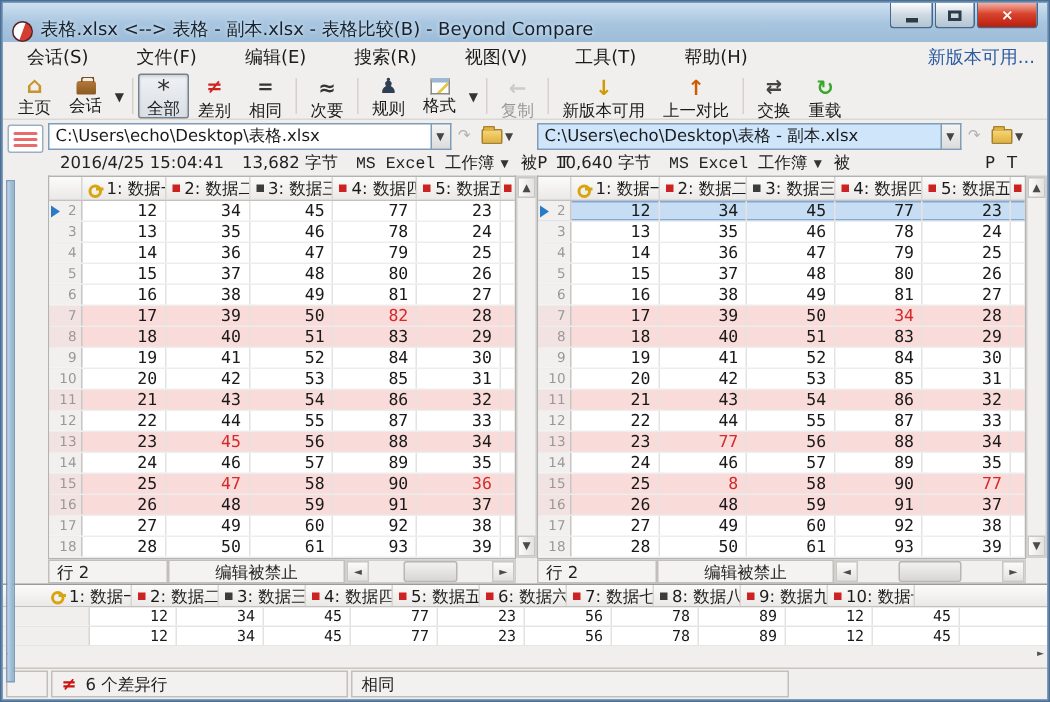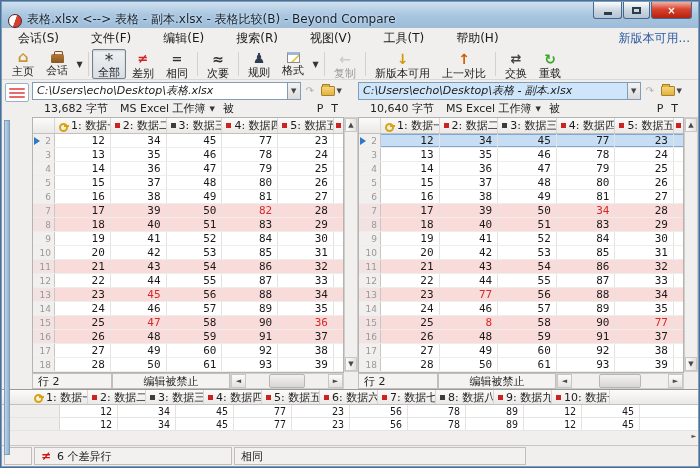--- a/index.html
+++ b/index.html
@@ -48,34 +48,34 @@
   
   .main { display:flex; flex:none; }
   .gutter { width:30px; flex:none; position:relative; }
   .thumb-btn { position:absolute; left:3px; top:3px; width:24px; height:19px; background:#fff; border:1px solid #9ab0c6; border-radius:2px; display:flex; flex-direction:column; justify-content:center; gap:2px; padding:0 3px; }
   .thumb-btn i { display:block; height:2px; background:#e86a6a; border-radius:1px; }
   .map-strip { position:absolute; left:2px; top:40px; width:6px; bottom:-66px; background:linear-gradient(90deg,#bdd3e7,#8fb2d0); border:1px solid #7f9db9; z-index:5; }
 
   .pane { display:flex; flex-direction:column; flex:none; }
   .pane.left { width:312px; } .pane.right { width:326px; }
 
-  .pathrow { height:20px; display:flex; align-items:center; flex:none; padding-top:1px;font-style:italic; }
+  .pathrow { height:20px; display:flex; align-items:center; flex:none; padding-top:1px; }
   .path-field { flex:1; height:18px; border:1px solid #7f9db9; background:#fff; font-size:11px; color:#1a1a1a; display:flex; align-items:center; padding:0 4px; white-space:nowrap; overflow:hidden; }
   .path-field.hl { background:#cfe5fa; }
   .path-drop { width:13px; height:18px; border:1px solid #7f9db9; border-left:none; background:linear-gradient(#f4f4f4,#dcdcdc); font-size:7px; display:flex; align-items:center; justify-content:center; color:#444; }
   .mini-btn { width:14px; height:16px; display:flex; align-items:center; justify-content:center; font-size:10px; color:#b0b0b0; margin-left:2px; }
   .folder-btn { display:flex; align-items:center; margin-left:2px; padding:1px 2px; }
   .g-folder { width:14px; height:10px; background:linear-gradient(#f6d577,#e0b23f); border:1px solid #a8812e; border-radius:1px; position:relative; }
   .g-folder::before { content:""; position:absolute; left:0; top:-3px; width:6px; height:2px; background:#e0b23f; border:1px solid #a8812e; border-bottom:none; border-radius:1px 1px 0 0; }
   .folder-drop { font-size:7px; color:#444; margin-left:2px; }
 
   .inforow { height:17px; display:flex; align-items:center; font-size:11px; color:#222; flex:none; white-space:nowrap; padding-right:6px; }
   .inforow .date { margin-left:8px; }
   .inforow .size { margin-left:12px; }
-  .inforow .fmt { margin-left:12px; }
+  .inforow .fmt { margin-left:12px;font-family:Liberation Mono, monospace; }
   .inforow .fmt-drop { font-size:7px; margin-left:4px; color:#333; }
   .inforow .suffix { margin-left:8px; }
   .inforow .pt { margin-left:auto; display:flex; gap:8px; }
 
   .grid { flex:1; display:flex; flex-direction:column; border:1px solid #b3b3b3; border-bottom:none; background:#fff; }
   .ghead { height:16px; display:flex; flex:none; background:linear-gradient(#fbfbfa,#ebe9e7); border-bottom:1px solid #c3c1bf; }
   .ghead .hc { flex:1; display:flex; align-items:center; padding-left:4px; font-size:11px; color:#1c1c1c; border-right:1px solid #d8d6d3; overflow:hidden; white-space:nowrap; }
   .ghead .hc.numh { width:22px; flex:none; }
   .ghead .hc.sliver { width:9px; flex:none; border-right:none; padding-left:2px; }
   .mark { width:5px; height:5px; flex:none; margin-right:3px; }
@@ -266,20 +266,21 @@
       <div class="pathrow">
         <div class="path-field">C:\Users\echo\Desktop\表格.xlsx</div>
         <div class="path-drop">▼</div>
         <div class="mini-btn">↷</div>
         <div class="folder-btn">
           <span class="g-folder"></span>
           <span class="folder-drop">▼</span>
         </div>
       </div>
       <div class="inforow">
+        <span class="date">2016/4/25 15:04:41</span>
         <span class="size">13,682 字节</span>
         <span class="fmt">MS Excel 工作簿</span>
         <span class="fmt-drop">▼</span>
         <span class="suffix">被</span>
         <span class="pt">
           <span>P</span>
           <span>T</span>
         </span>
       </div>
       <div class="grid">

